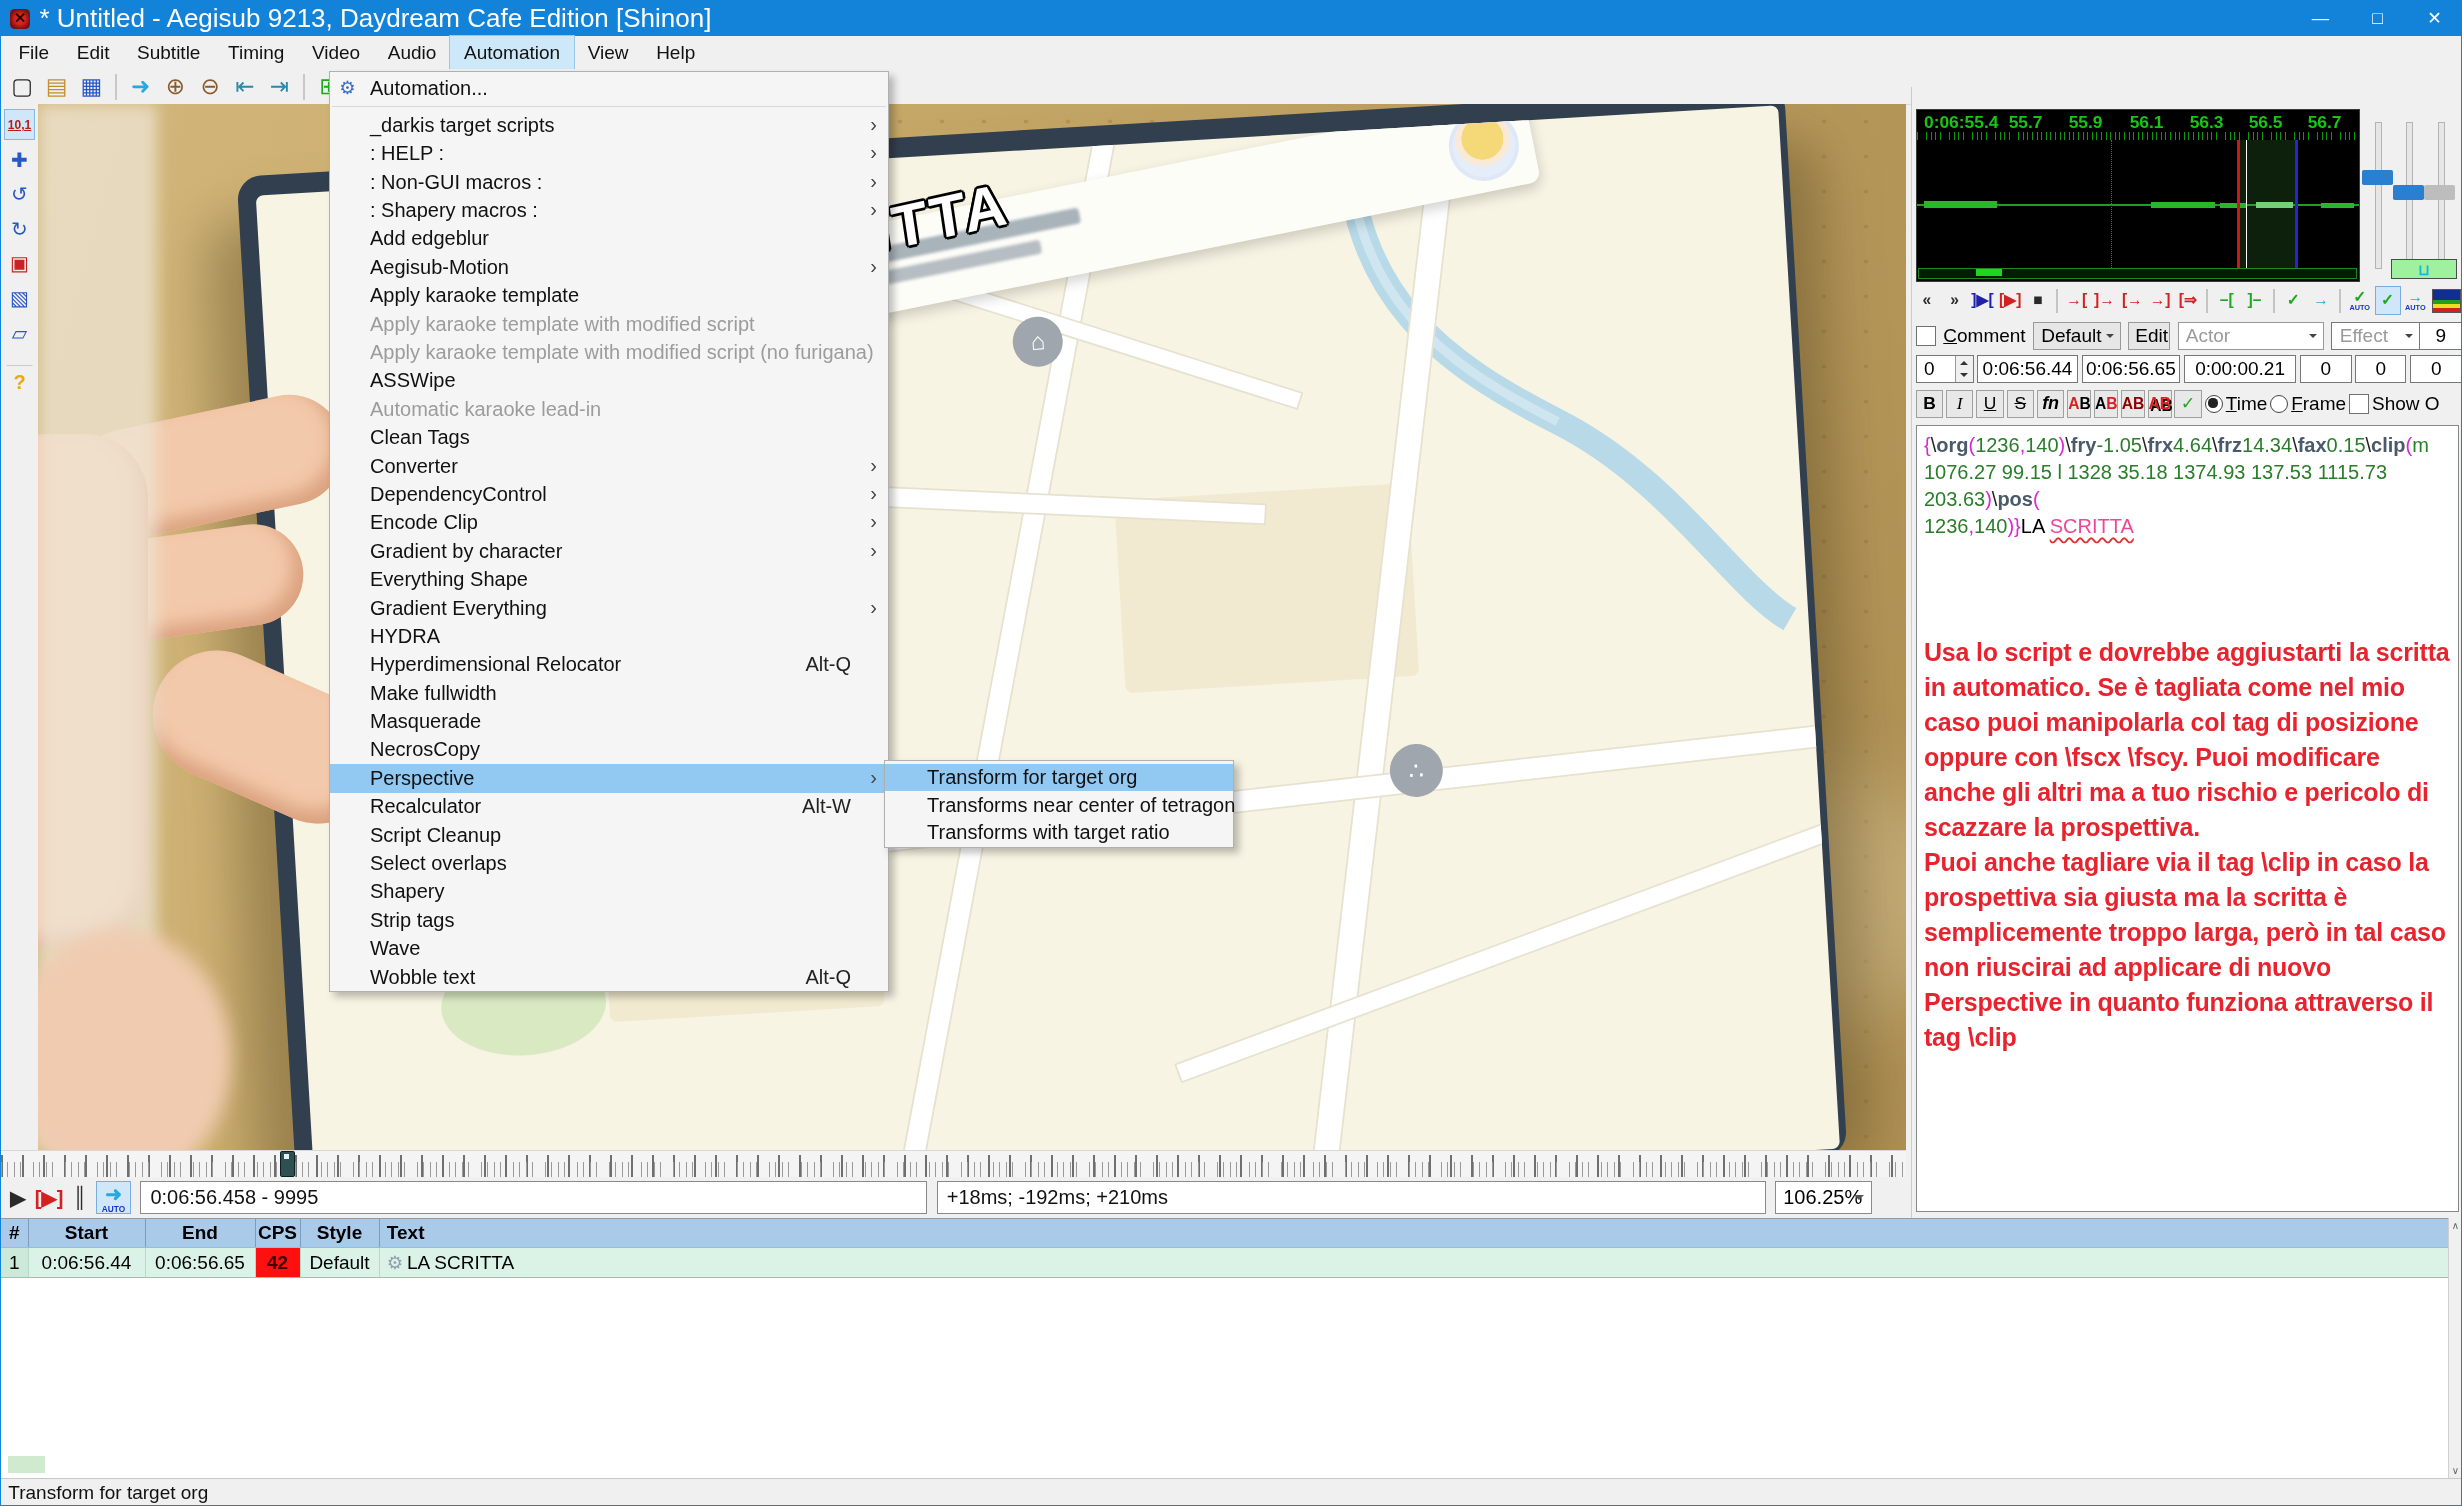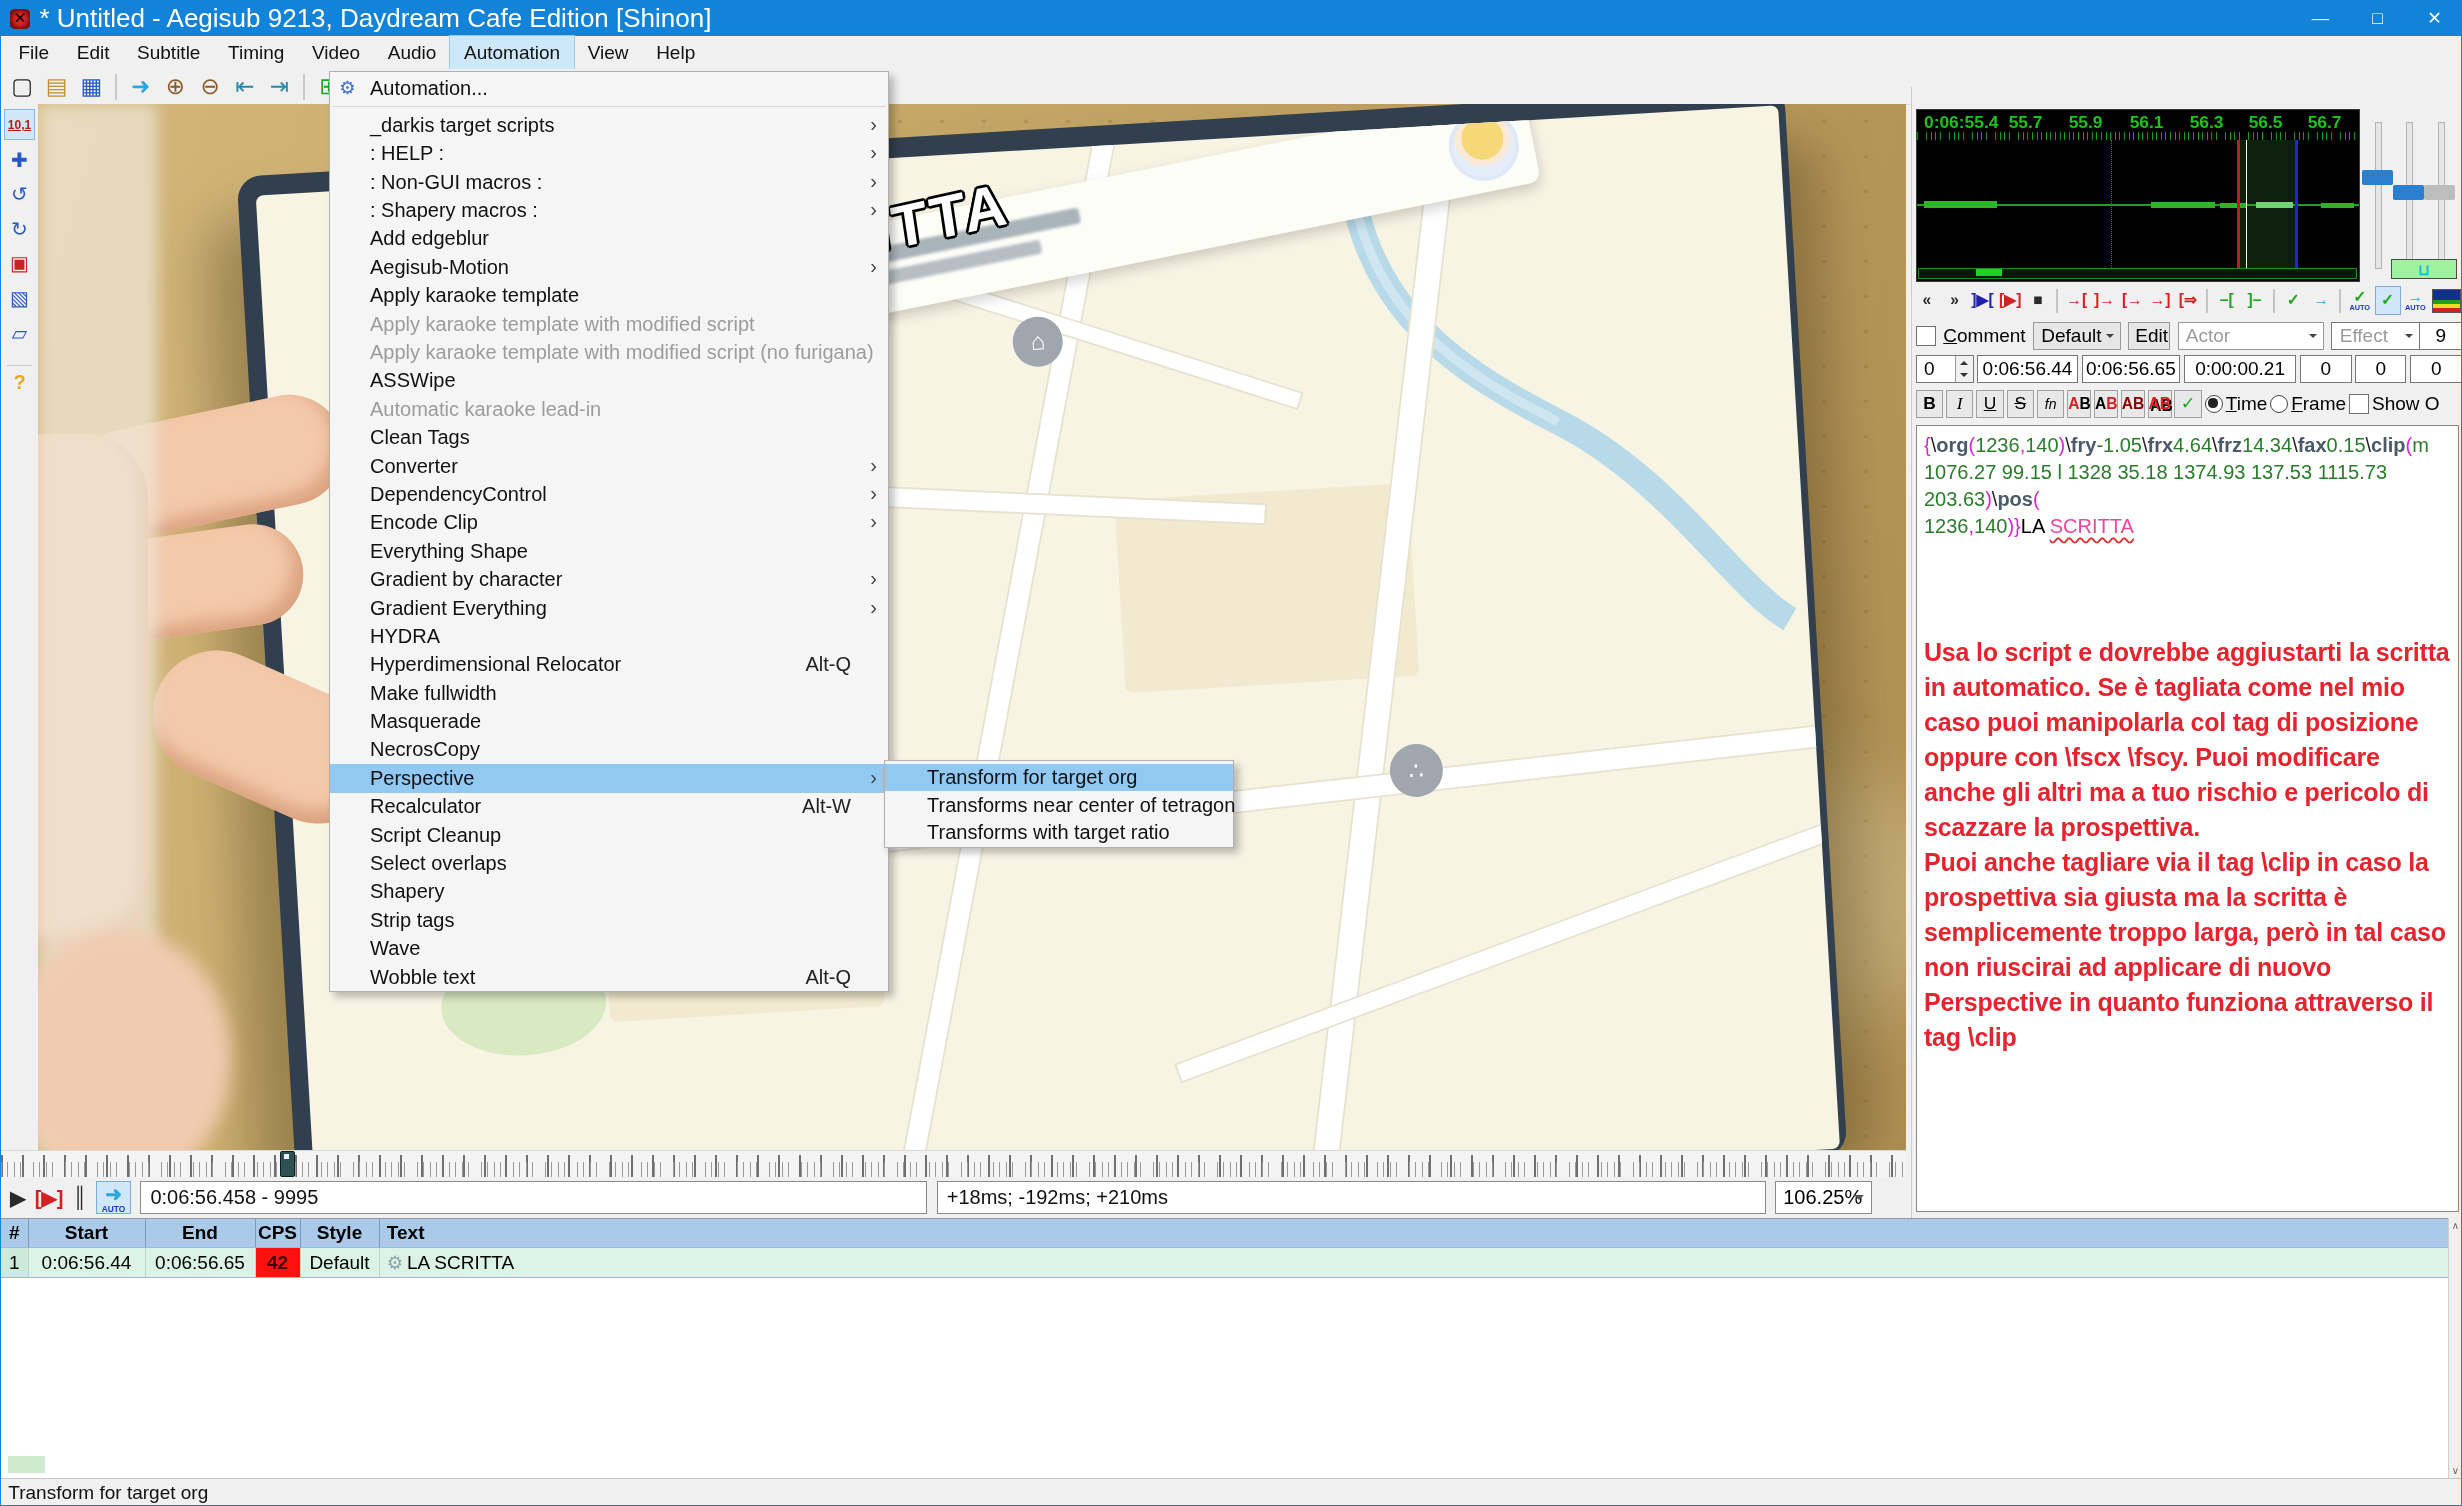--- a/index.html
+++ b/index.html
@@ -121,21 +121,21 @@
   #effsel{flex:1;color:#9a9a9a;display:flex;align-items:center;padding-left:7.3px;position:relative;}
   #effsel::after{content:"";position:absolute;right:5.5px;top:11px;border:4.6px solid transparent;border-top-color:#444;}
   #cpsbox{width:42px;border-left:0.9px solid #777;display:flex;align-items:center;justify-content:center;}
   .tfield{height:27.5px;background:#fff;border:0.9px solid #777;display:flex;align-items:center;justify-content:center;box-sizing:border-box;font-size:19px;}
   #layerbox{width:59px;justify-content:space-between;padding-left:7.3px;}
   .spin{width:16.5px;height:26px;background:#f0f0f0;border-left:0.9px solid #999;display:flex;flex-direction:column;align-items:center;justify-content:space-around;}
   .spin i{border:4.6px solid transparent;display:block;width:0;height:0;}
   .spin .up{border-bottom-color:#333;margin-top:-2.8px;} .spin .dn{border-top-color:#333;margin-bottom:-2.8px;}
   .fbtn{width:27.5px;height:27.5px;background:#e8e8e8;border:0.9px solid #a0a0a0;font-size:17.4px;display:flex;align-items:center;justify-content:center;padding:0;flex:none;}
   .fb-b{font-weight:bold;} .fb-i{font-style:italic;font-family:"Liberation Serif",serif;} .fb-u{text-decoration:underline;}
-  .fb-s{text-decoration:line-through;} .fb-fn{font-style:italic;font-weight:normal;font-size:14px;}
+  .fb-s{text-decoration:line-through;} .fb-fn{font-style:italic;font-weight:bold;font-size:18px;}
   .abbtn{width:24px;height:27.5px;background:#e8e8e8;border:0.9px solid #a0a0a0;font-size:15.6px;font-weight:bold;padding:0;flex:none;}
   .ab1{color:#000;} .ab1::first-letter{color:#d42222;}
   .ab2{color:#d42222;} .ab2::first-letter{color:#000;}
   .ab3{color:#8b0000;}
   .ab4{color:#e02020;text-shadow:1.8px 1.8px 0 #000;}
   .rad{width:18.3px;height:18.3px;border-radius:50%;border:1.8px solid #444;background:#fff;position:relative;flex:none;box-sizing:border-box;}
   .rad.selrad::after{content:"";position:absolute;left:2.8px;top:2.8px;width:9.2px;height:9.2px;border-radius:50%;background:#222;}
 
   #textbox{left:3.7px;top:338px;width:543px;height:787px;background:#fff;border:0.9px solid #888;box-sizing:border-box;position:absolute;
     padding:5.5px 7.3px;font-size:20px;line-height:27px;}
@@ -685,28 +685,28 @@
           <span class="arr"></span>
         </div>
 
         <div class="mi">
           <span class="lab">Encode Clip</span>
 
           <span class="arr"></span>
         </div>
 
         <div class="mi">
+          <span class="lab">Gradient by character</span>
+
+          <span class="arr"></span>
+        </div>
+
+        <div class="mi">
           <span class="lab">Everything Shape</span>
 
-        </div>
-
-        <div class="mi">
-          <span class="lab">Gradient by character</span>
-
-          <span class="arr"></span>
         </div>
 
         <div class="mi">
           <span class="lab">Gradient Everything</span>
 
           <span class="arr"></span>
         </div>
 
         <div class="mi">
           <span class="lab">HYDRA</span>

